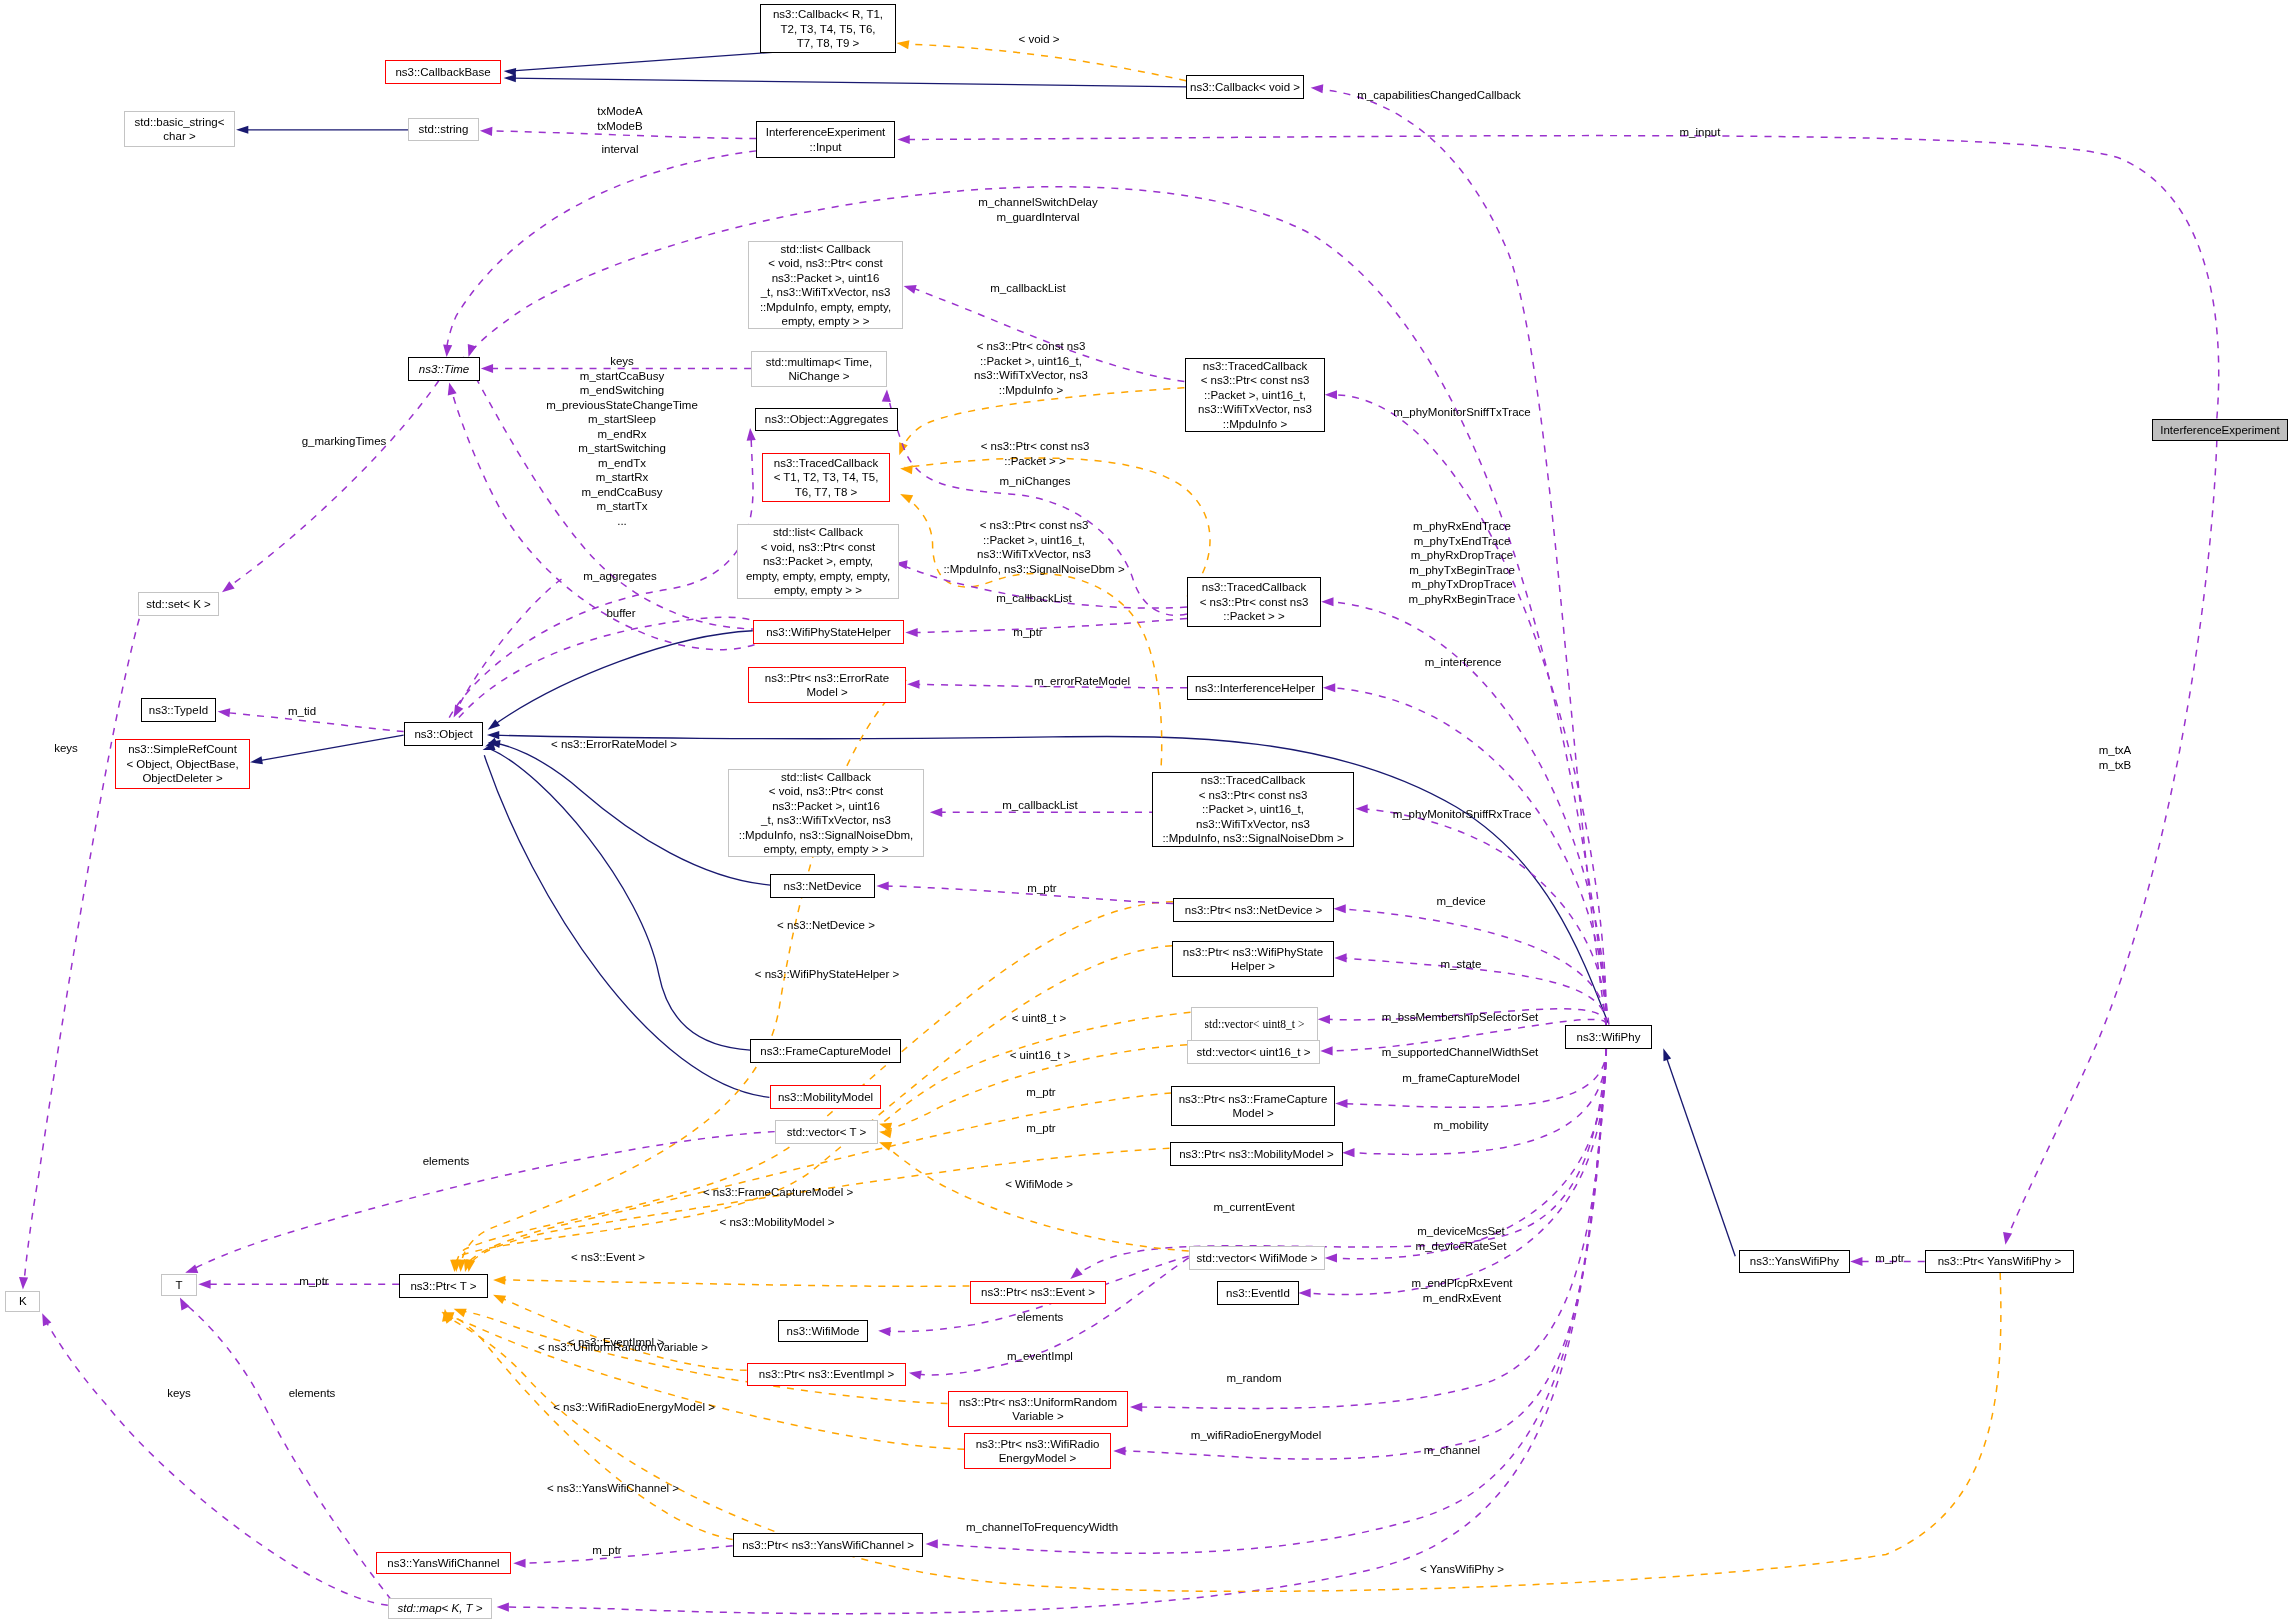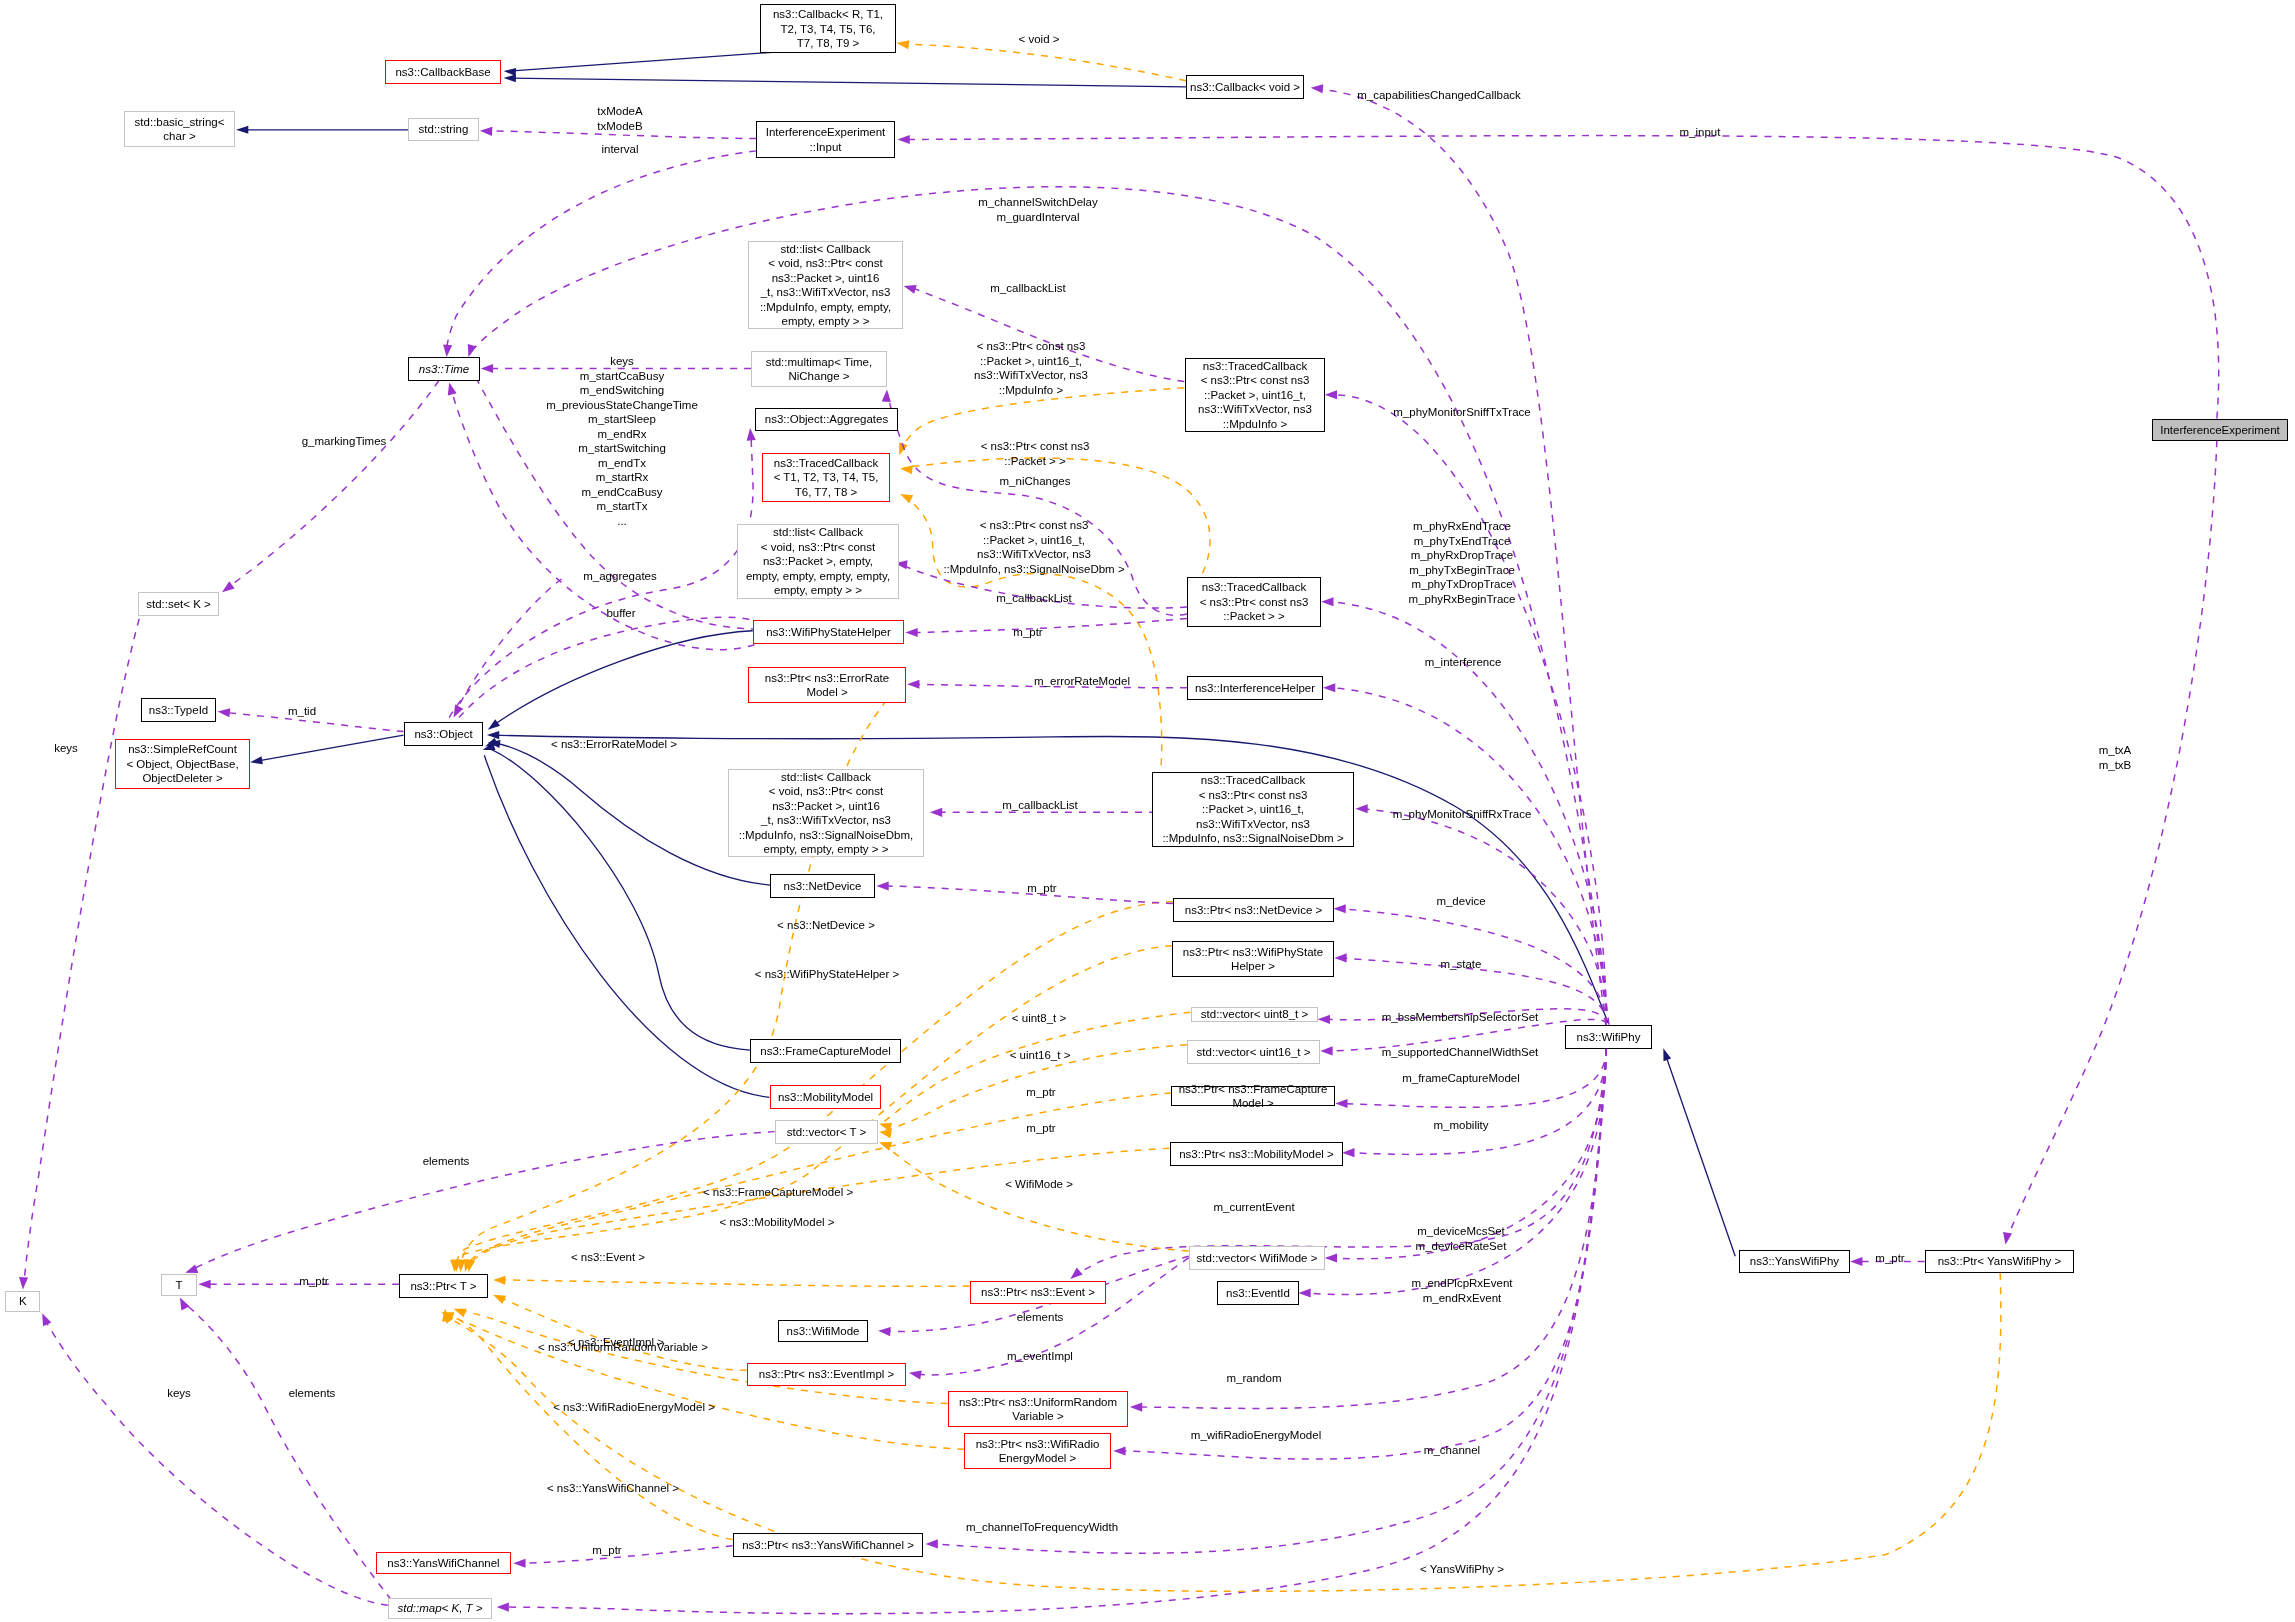--- a/index.html
+++ b/index.html
@@ -393,36 +393,36 @@
     </div>
 <div class="node black" style="left:770px;top:874px;width:105px;height:24px;">
       <span class="ntext"><span>ns3::NetDevice</span></span>
     </div>
 <div class="node black" style="left:1173px;top:898px;width:161px;height:24px;">
       <span class="ntext"><span>ns3::Ptr&lt; ns3::NetDevice &gt;</span></span>
     </div>
 <div class="node black" style="left:1172px;top:941px;width:162px;height:36px;">
       <span class="ntext"><span>ns3::Ptr&lt; ns3::WifiPhyState</span><br><span>Helper &gt;</span></span>
     </div>
-<div class="node gray" style="left:1191px;top:1007px;width:127px;height:15px;">
+<div class="node gray" style="left:1191px;top:1007px;width:127px;height:34px;font-family:Liberation Serif, serif;">
       <span class="ntext"><span>std::vector&lt; uint8_t &gt;</span></span>
     </div>
 <div class="node black" style="left:1565px;top:1025px;width:87px;height:24px;">
       <span class="ntext"><span>ns3::WifiPhy</span></span>
     </div>
 <div class="node black" style="left:750px;top:1039px;width:151px;height:24px;">
       <span class="ntext"><span>ns3::FrameCaptureModel</span></span>
     </div>
 <div class="node gray" style="left:1187px;top:1040px;width:133px;height:24px;">
       <span class="ntext"><span>std::vector&lt; uint16_t &gt;</span></span>
     </div>
 <div class="node red" style="left:770px;top:1085px;width:111px;height:24px;">
       <span class="ntext"><span>ns3::MobilityModel</span></span>
     </div>
-<div class="node black" style="left:1171px;top:1086px;width:164px;height:20px;">
+<div class="node black" style="left:1171px;top:1086px;width:164px;height:40px;">
       <span class="ntext"><span>ns3::Ptr&lt; ns3::FrameCapture</span><br><span>Model &gt;</span></span>
     </div>
 <div class="node gray" style="left:775px;top:1120px;width:103px;height:24px;">
       <span class="ntext"><span>std::vector&lt; T &gt;</span></span>
     </div>
 <div class="node black" style="left:1170px;top:1142px;width:173px;height:24px;">
       <span class="ntext"><span>ns3::Ptr&lt; ns3::MobilityModel &gt;</span></span>
     </div>
 <div class="node black" style="left:1739px;top:1250px;width:111px;height:23px;">
       <span class="ntext"><span>ns3::YansWifiPhy</span></span>

